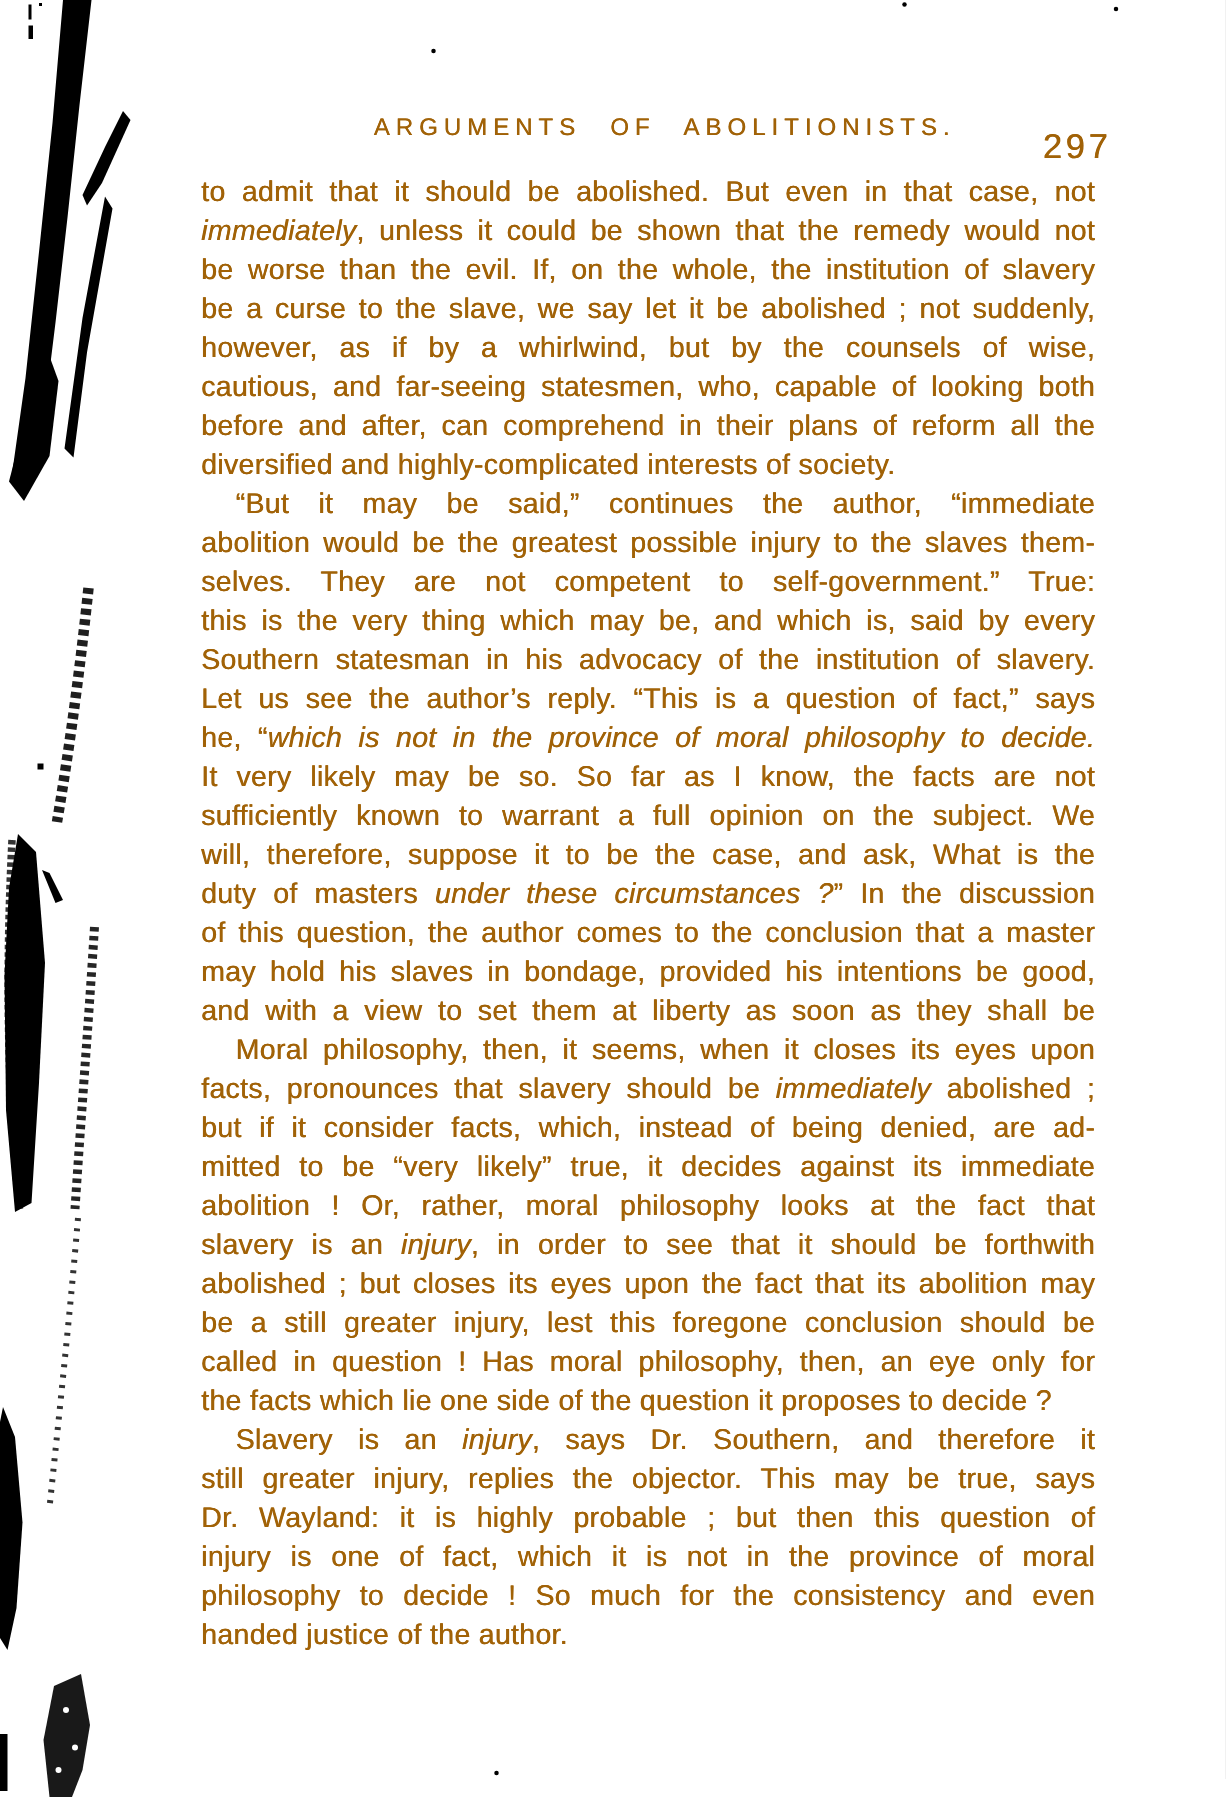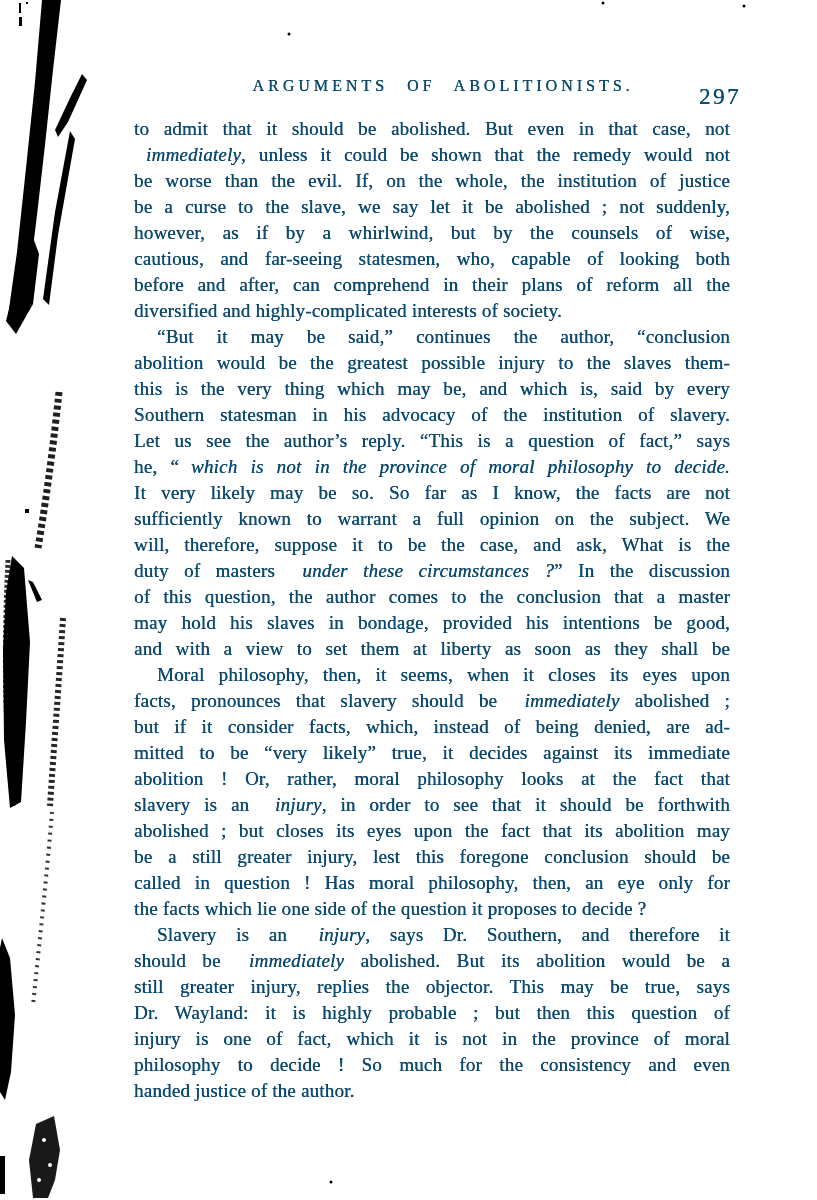--- a/index.html
+++ b/index.html
@@ -1,35 +1,35 @@
 <!DOCTYPE html>
 <html><head>
 <meta charset="utf-8">
 <style>
   html,body { margin:0; padding:0; background:#e8e8e8; }
   .page {
     position:relative; width:817px; height:1200px; background:#ffffff;
-    overflow:hidden; font-family:Liberation Serif, serif; color:#0c4a6e;
+    overflow:hidden; font-family:Liberation Sans, sans-serif; color:#a16207;
     text-shadow: 0.3px 0 0 currentColor;
   }
   .artifact-layer { position:absolute; left:0; top:0; width:817px; height:1200px; pointer-events:none; }
   .header-row { position:absolute; left:145px; top:70px; width:596px; height:34px; }
   .running-head {
     position:absolute; left:0; right:0; top:7px; text-align:center;
     font-size:16px; letter-spacing:4px; word-spacing:11px; white-space:nowrap;
   }
   .page-number { position:absolute; right:0; top:-2px; font-size:23px; letter-spacing:2.5px;margin-top:16px; }
   .text-column { position:absolute; left:134px; top:116px; width:596px; }
   .line {
     height:26px; line-height:26px; font-size:19px; letter-spacing:0.2px;
     text-align:justify; text-align-last:justify; white-space:normal;
   }
   .line.last { text-align:right; text-align-last:left; }
   .paragraph.indent .line:first-child { text-indent:23px; }
-  .line i { font-style:italic;margin-left:12px; }
+  .line i { font-style:italic; }
 </style>
 </head>
 <body>
 
 <div class="page">
 
   <svg class="artifact-layer" width="817" height="1200" viewBox="0 0 817 1200" xmlns="http://www.w3.org/2000/svg">
     <g fill="#000000" stroke="none">
 
       <rect x="19" y="3" width="2" height="10"></rect>
@@ -71,30 +71,31 @@
 
   <div class="header-row">
     <div class="running-head">ARGUMENTS OF ABOLITIONISTS.</div>
     <div class="page-number">297</div>
   </div>
 
   <div class="text-column">
       <div class="paragraph">
         <div class="line"><span>to admit that it should be abolished.  But even in that case, not</span></div>
         <div class="line"><i>immediately</i><span>, unless it could be shown that the remedy would not</span></div>
-        <div class="line"><span>be worse than the evil.  If, on the whole, the institution of justice</span></div>
+        <div class="line"><span>be worse than the evil.  If, on the whole, the institution of slavery</span></div>
         <div class="line"><span>be a curse to the slave, we say let it be abolished ; not suddenly,</span></div>
         <div class="line"><span>however, as if by a whirlwind, but by the counsels of wise,</span></div>
         <div class="line"><span>cautious, and far-seeing statesmen, who, capable of looking both</span></div>
         <div class="line"><span>before and after, can comprehend in their plans of reform all the</span></div>
         <div class="line last"><span>diversified and highly-complicated interests of society.</span></div>
       </div>
       <div class="paragraph indent">
-        <div class="line"><span>“But it may be said,” continues the author, “conclusion</span></div>
+        <div class="line"><span>“But it may be said,” continues the author, “immediate</span></div>
         <div class="line"><span>abolition would be the greatest possible injury to the slaves them-</span></div>
+        <div class="line"><span>selves.  They are not competent to self-government.”  True:</span></div>
         <div class="line"><span>this is the very thing which may be, and which is, said by every</span></div>
         <div class="line"><span>Southern statesman in his advocacy of the institution of slavery.</span></div>
         <div class="line"><span>Let us see the author’s reply.  “This is a question of fact,” says</span></div>
         <div class="line"><span>he, “</span><i>which is not in the province of moral philosophy to decide.</i></div>
         <div class="line"><span>It very likely may be so.  So far as I know, the facts are not</span></div>
         <div class="line"><span>sufficiently known to warrant a full opinion on the subject.  We</span></div>
         <div class="line"><span>will, therefore, suppose it to be the case, and ask, What is the</span></div>
         <div class="line"><span>duty of masters </span><i>under these circumstances ?</i><span>”  In the discussion</span></div>
         <div class="line"><span>of this question, the author comes to the conclusion that a master</span></div>
         <div class="line"><span>may hold his slaves in bondage, provided his intentions be good,</span></div>
@@ -107,21 +108,20 @@
         <div class="line"><span>mitted to be “very likely” true, it decides against its immediate</span></div>
         <div class="line"><span>abolition !  Or, rather, moral philosophy looks at the fact that</span></div>
         <div class="line"><span>slavery is an </span><i>injury</i><span>, in order to see that it should be forthwith</span></div>
         <div class="line"><span>abolished ; but closes its eyes upon the fact that its abolition may</span></div>
         <div class="line"><span>be a still greater injury, lest this foregone conclusion should be</span></div>
         <div class="line"><span>called in question !  Has moral philosophy, then, an eye only for</span></div>
         <div class="line last"><span>the facts which lie one side of the question it proposes to decide ?</span></div>
       </div>
       <div class="paragraph indent">
         <div class="line"><span>Slavery is an </span><i>injury</i><span>, says Dr. Southern, and therefore it</span></div>
-        <div class="line"><span>should be </span><i>immediately</i><span> abolished.  But its abolition would be a</span></div>
         <div class="line"><span>still greater injury, replies the objector.  This may be true, says</span></div>
         <div class="line"><span>Dr. Wayland: it is highly probable ; but then this question of</span></div>
         <div class="line"><span>injury is one of fact, which it is not in the province of moral</span></div>
         <div class="line"><span>philosophy to decide !  So much for the consistency and even</span></div>
         <div class="line last"><span>handed justice of the author.</span></div>
       </div>
     </div>
 
 </div>
 

